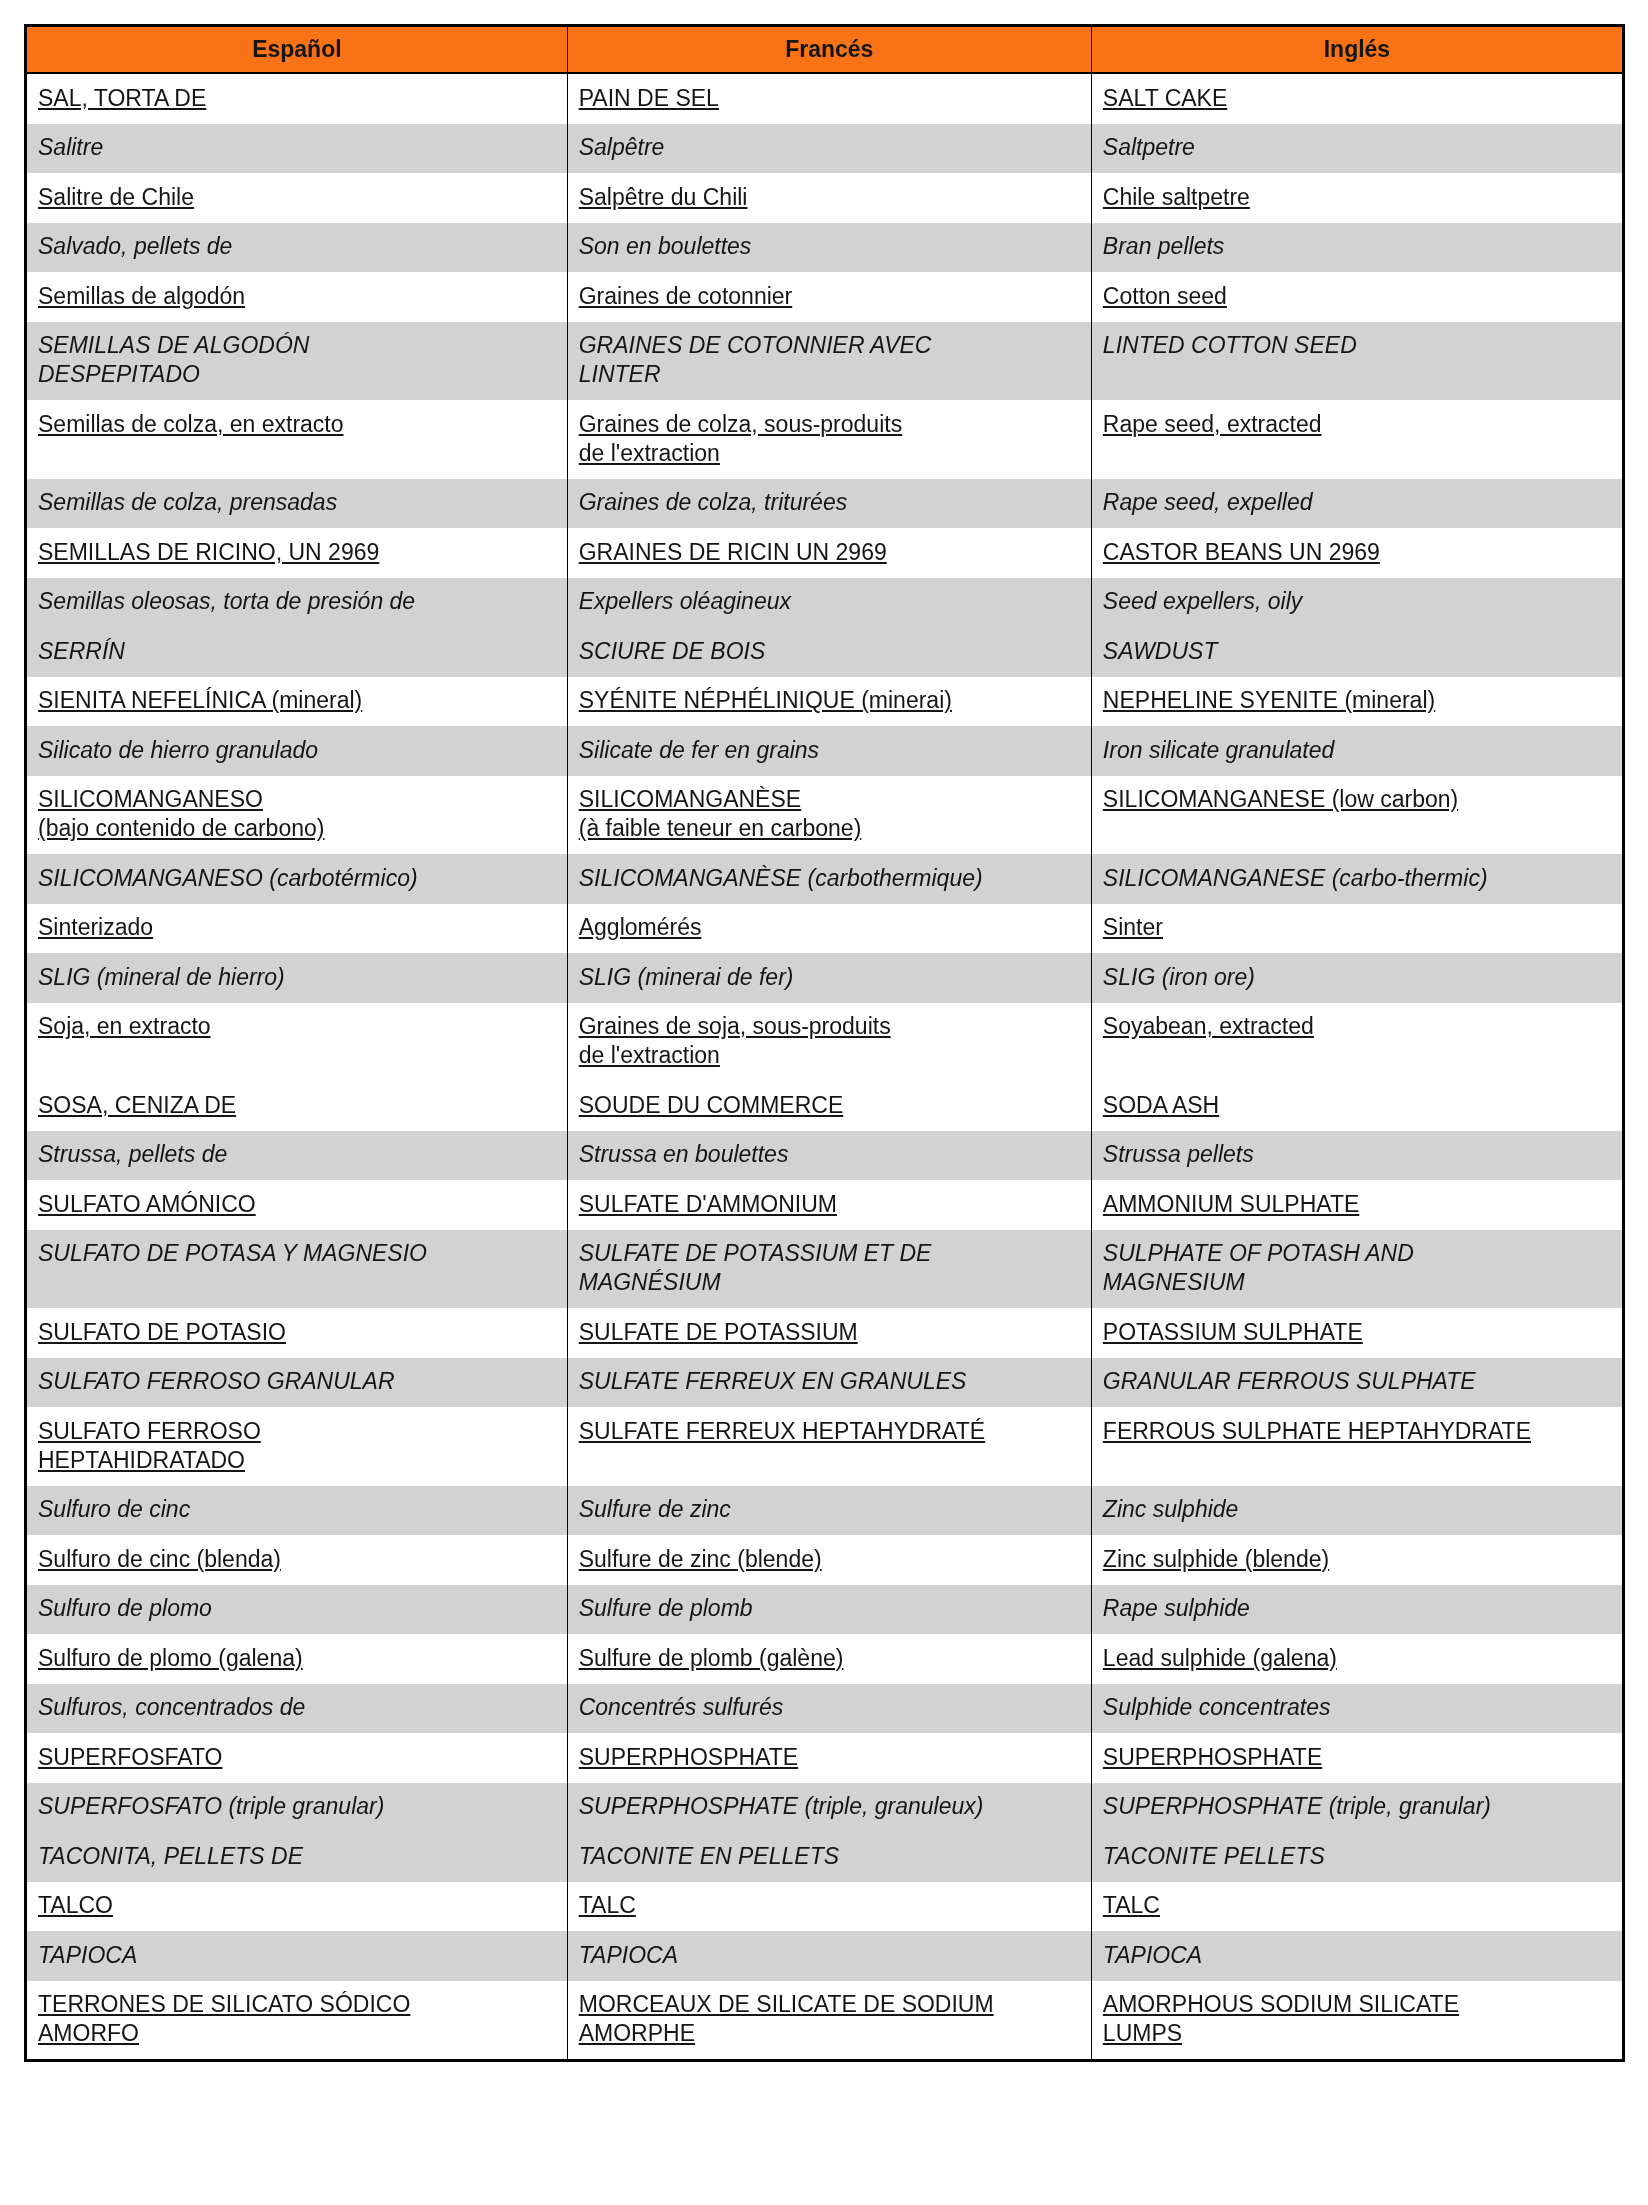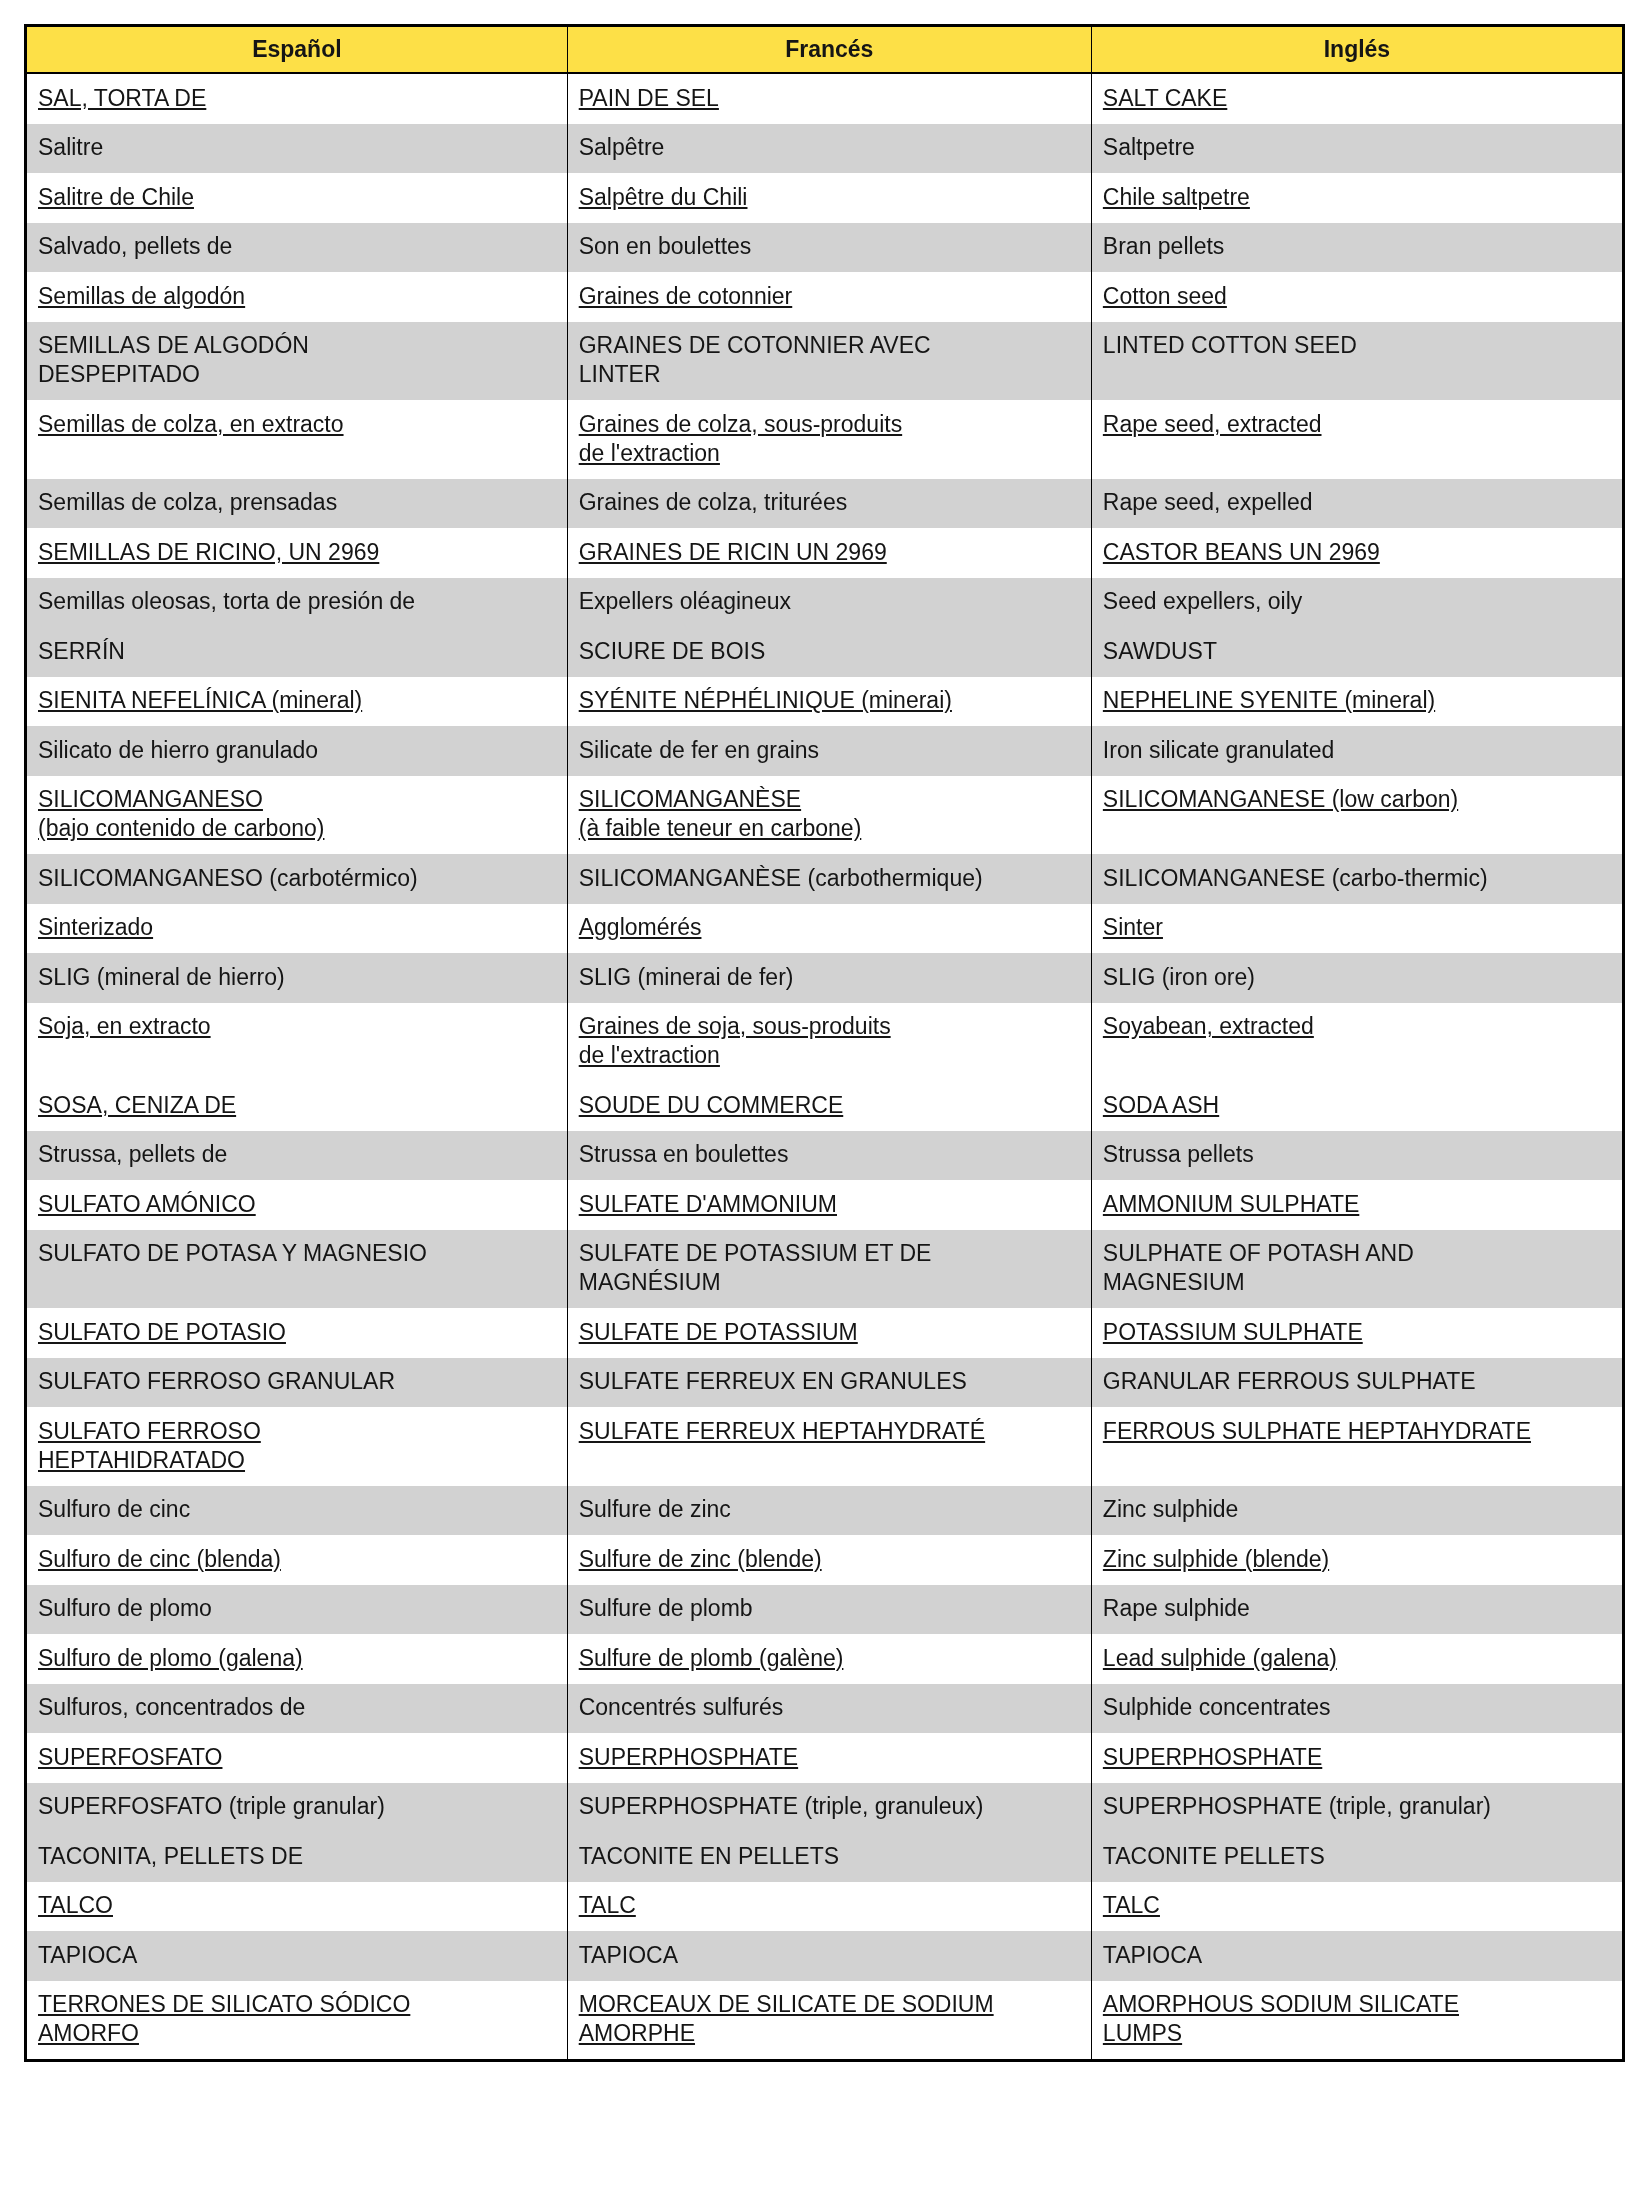--- a/index.html
+++ b/index.html
@@ -28,33 +28,34 @@
   col.c-fr { width: 32.8%; }
   col.c-en { width: 33.3%; }
   thead th {
     font-size: 23px;
     font-weight: bold;
     padding: 8px 6.4px;
     line-height: 29px;
     border-bottom: 2.4px solid #000000;
     border-left: 1.6px solid #000000;
     border-right: 1.6px solid #000000;
-    background: #fde047;
+    background: #f97316;
   }
   tbody td {
     font-size: 23px;
     line-height: 29px;
     padding: 9.5px 11px 11px 11px;
     vertical-align: top;
     white-space: pre-line;
     border-left: 1.6px solid #000000;
     border-right: 1.6px solid #000000;
   }
   tbody tr.row-shaded {
     background: #d2d2d2;
+    font-style: italic;
   }
   tbody tr.row-plain {
     background: #ffffff;
     text-decoration: underline;
   }
 </style>
 </head>
 <body>
 
 <div class="page">

